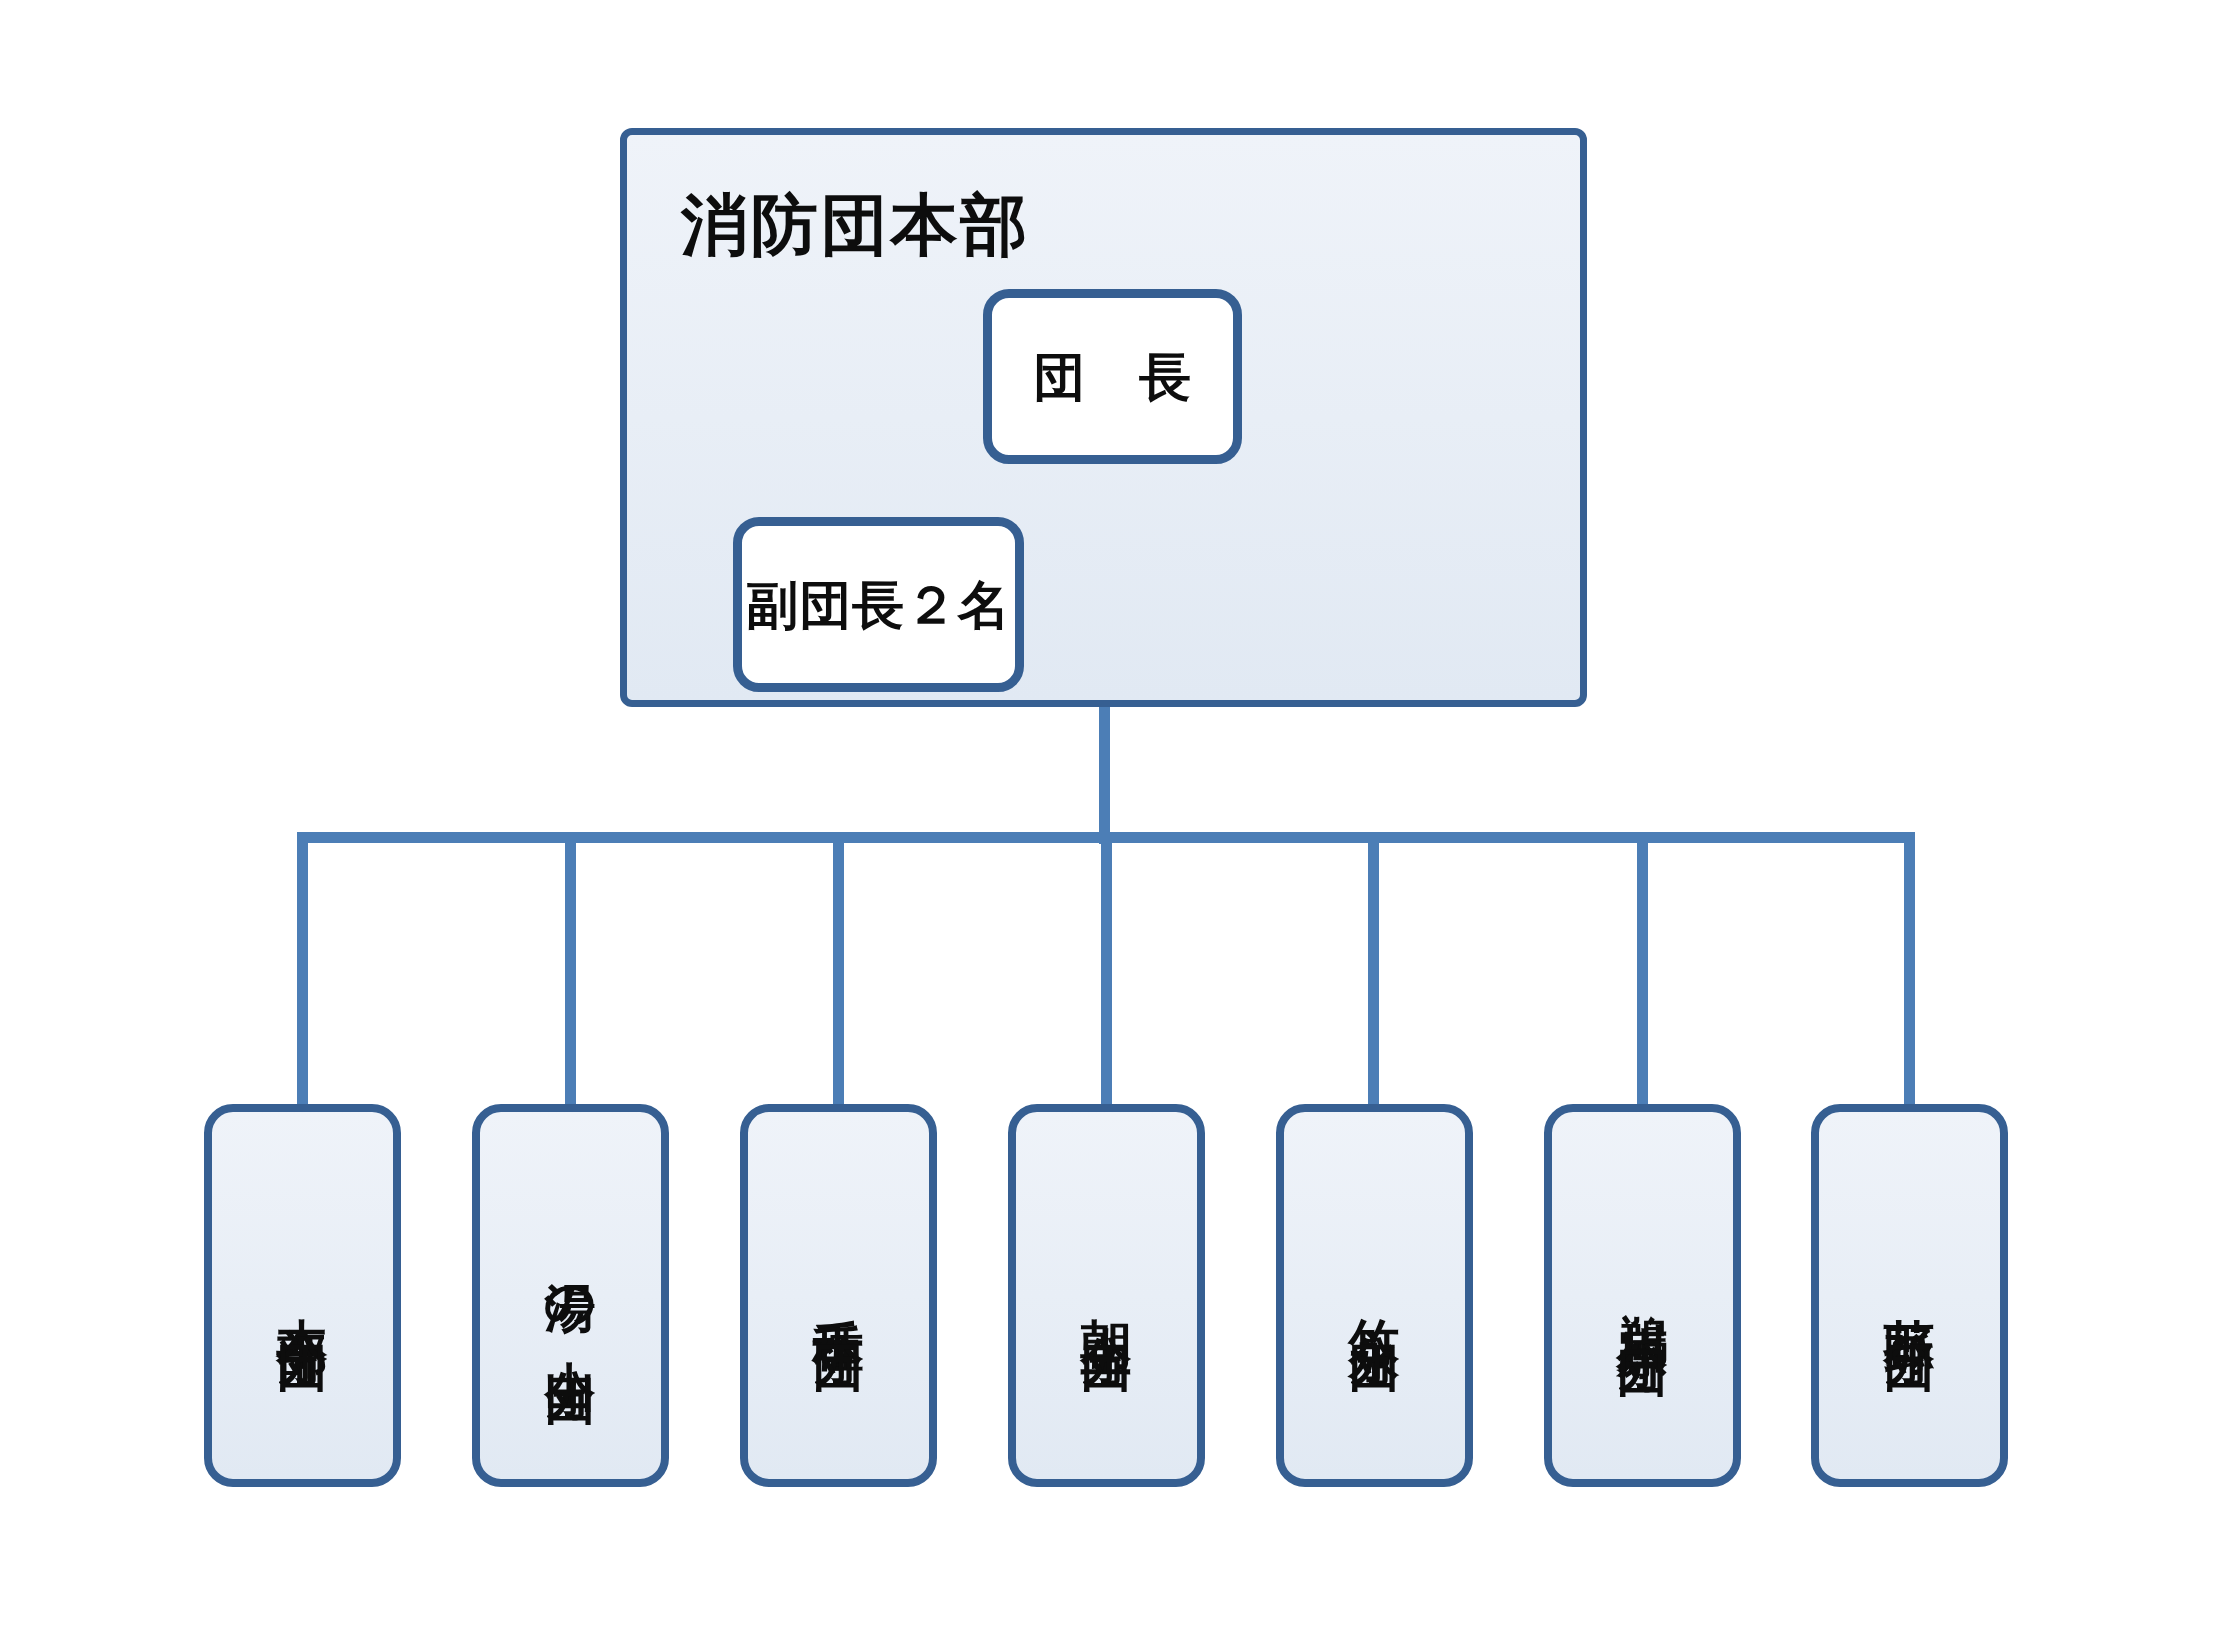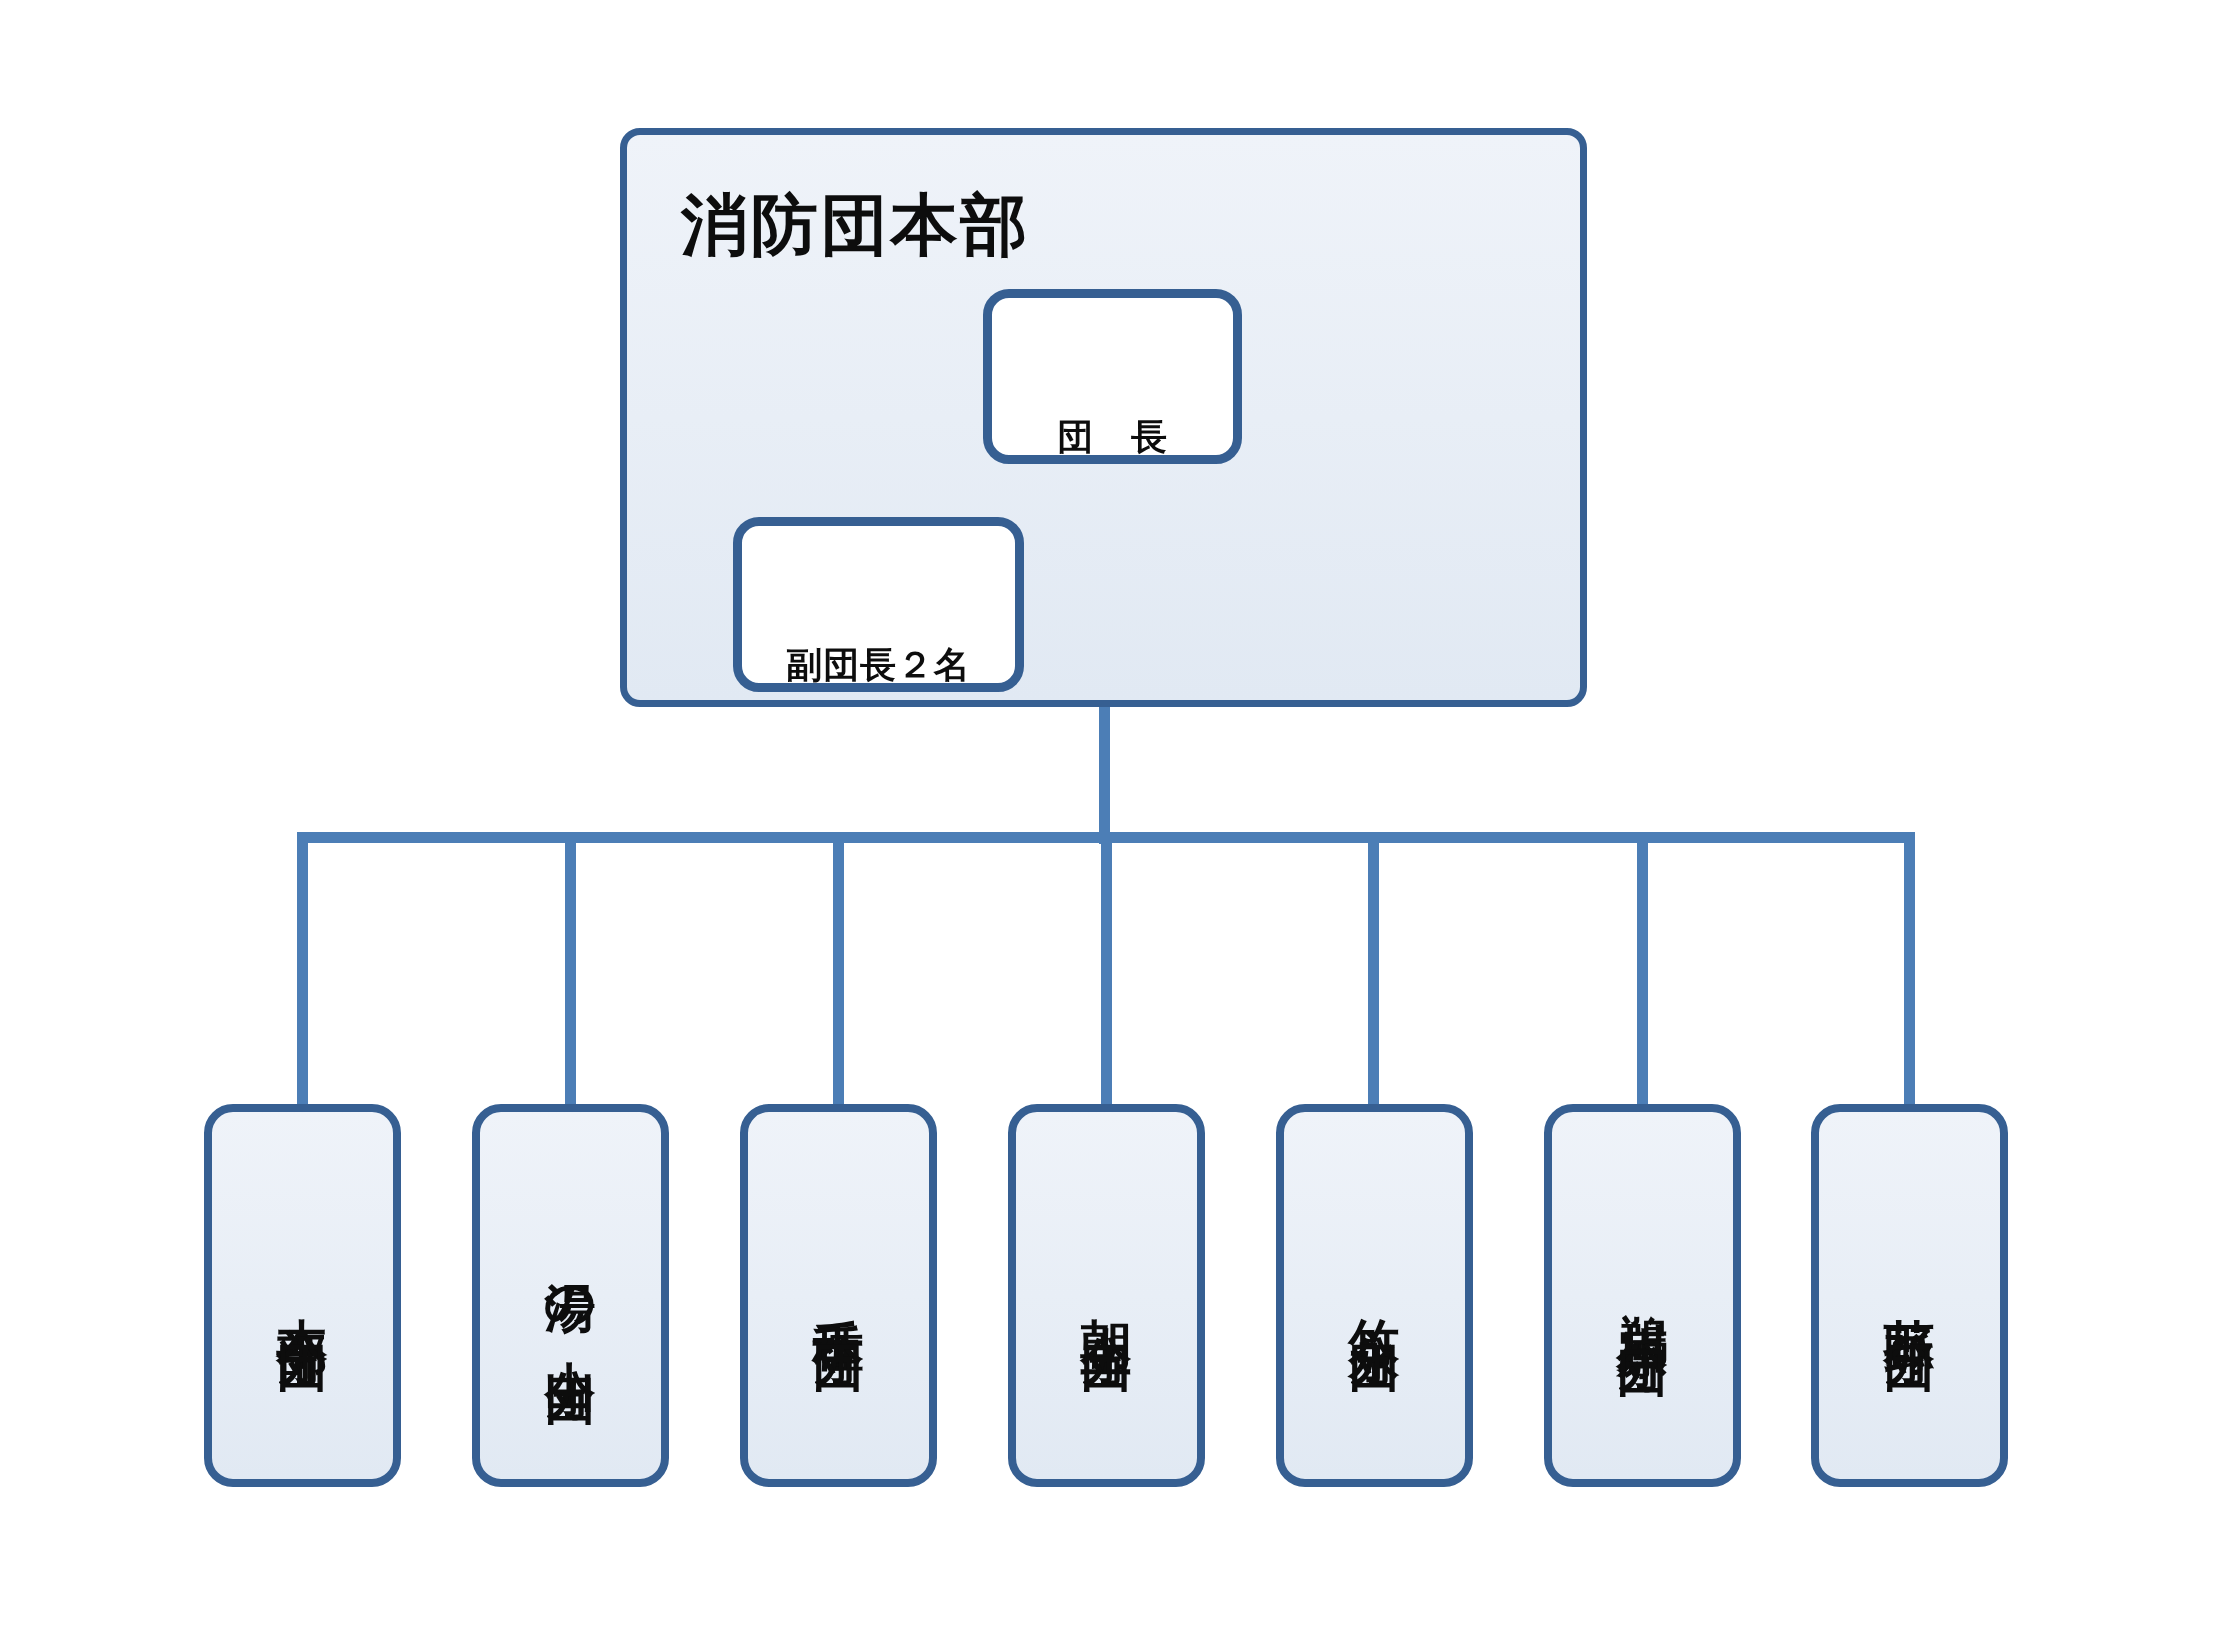--- a/index.html
+++ b/index.html
@@ -18,35 +18,35 @@
   .line{position:absolute;background:var(--c-line);}
   .line.v{width:11.3px;}
   .line.h{height:11.3px;}
   #main-drop{left:1099px;top:702px;height:142px;}
   #bus{left:297px;top:832px;width:1618px;}
   .branch-drop{top:838px;height:277px;}
 
   
   .hq-box{
     position:absolute;left:620px;top:128px;width:967px;height:579px;
-    border:7.5px solid var(--c-border);border-radius:20px;
+    border:7.5px solid var(--c-border);border-radius:12px;
     background:linear-gradient(180deg,var(--c-fill-top) 0%,var(--c-fill-bottom) 100%);
     box-sizing:border-box;
   }
   .hq-title{
     position:absolute;left:54px;top:56px;
     font-size:67px;font-weight:700;letter-spacing:2.8px;line-height:1;
   }
 
   
   .role-box{
     position:absolute;border:9.4px solid var(--c-border);border-radius:26px;
     background:#ffffff;box-sizing:border-box;
-    display:flex;align-items:flex-end;justify-content:center;
-    font-size:36px;font-weight:600;line-height:1;letter-spacing:0.9px;
+    display:flex;align-items:center;justify-content:center;
+    font-size:52px;font-weight:600;line-height:1;letter-spacing:0.9px;
   }
   #role-chief      {left:356px; top:154px; width:259px;height:175px;}
   #role-vice-chief {left:106px; top:382px; width:291px;height:175px;}
   #role-member     {left:615px;top:382px; width:254px;height:175px;}
 
   
   .branch-box{
     position:absolute;top:1104px;width:197px;height:383px;
     border:8.5px solid var(--c-border);border-radius:29px;
     background:linear-gradient(180deg,var(--c-fill-top) 0%,var(--c-fill-bottom) 100%);

